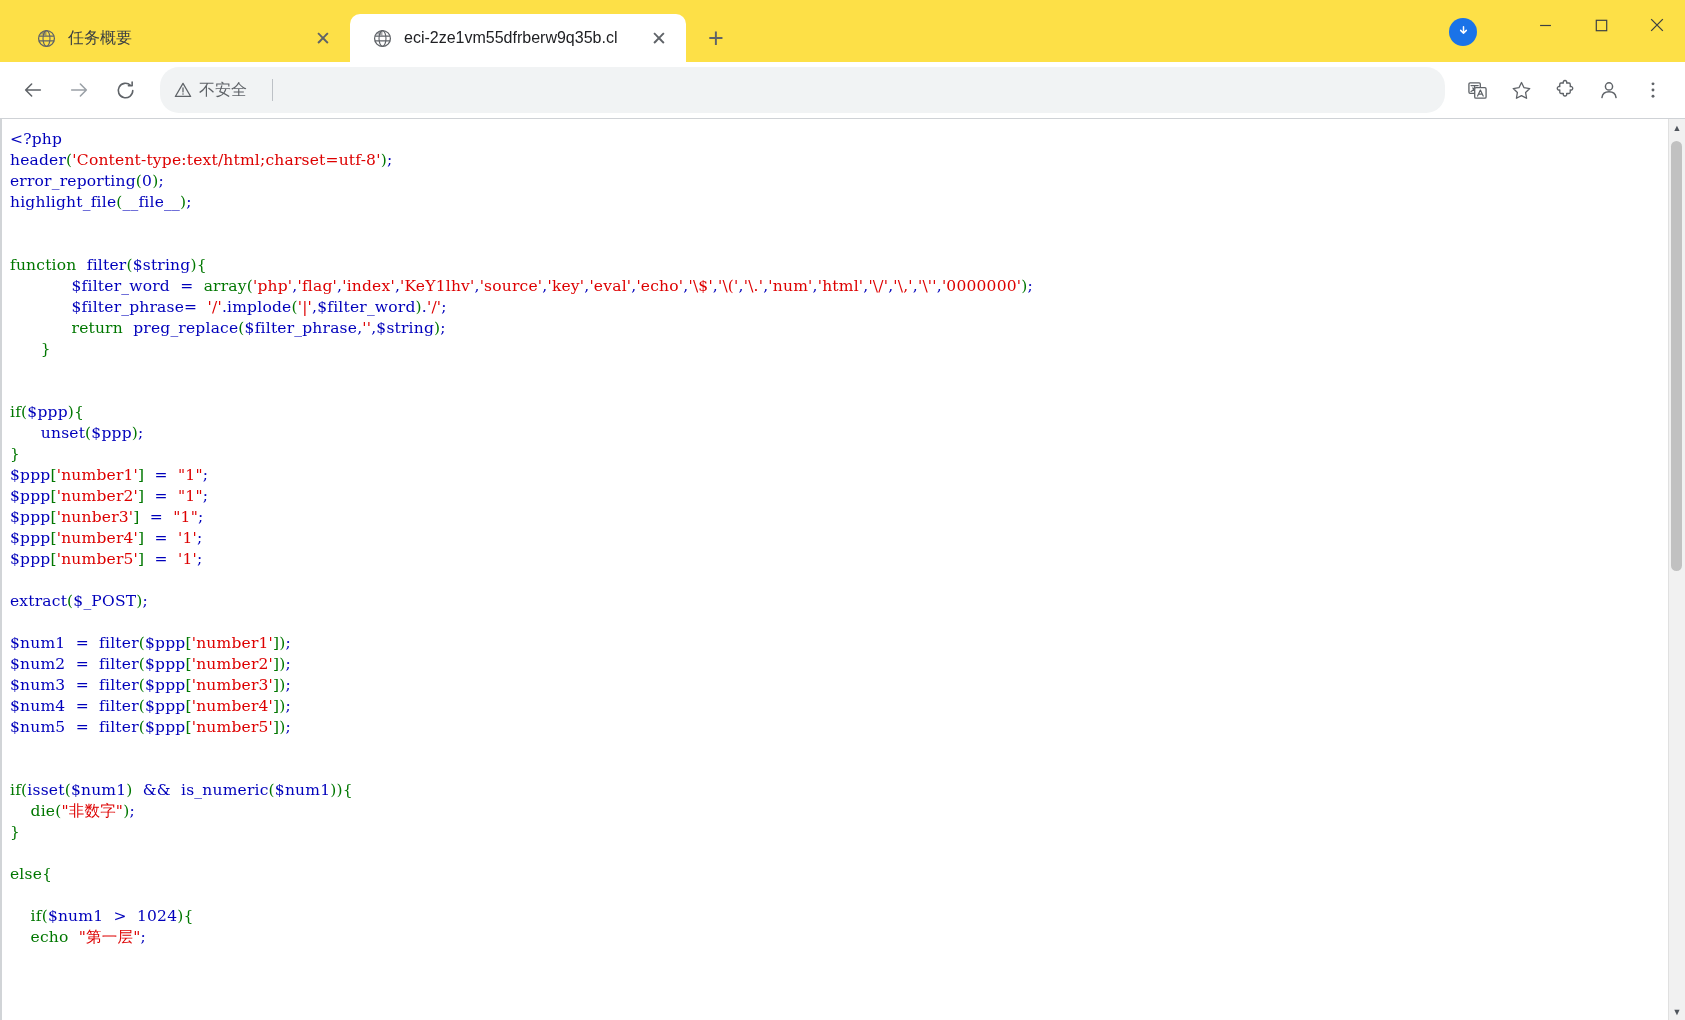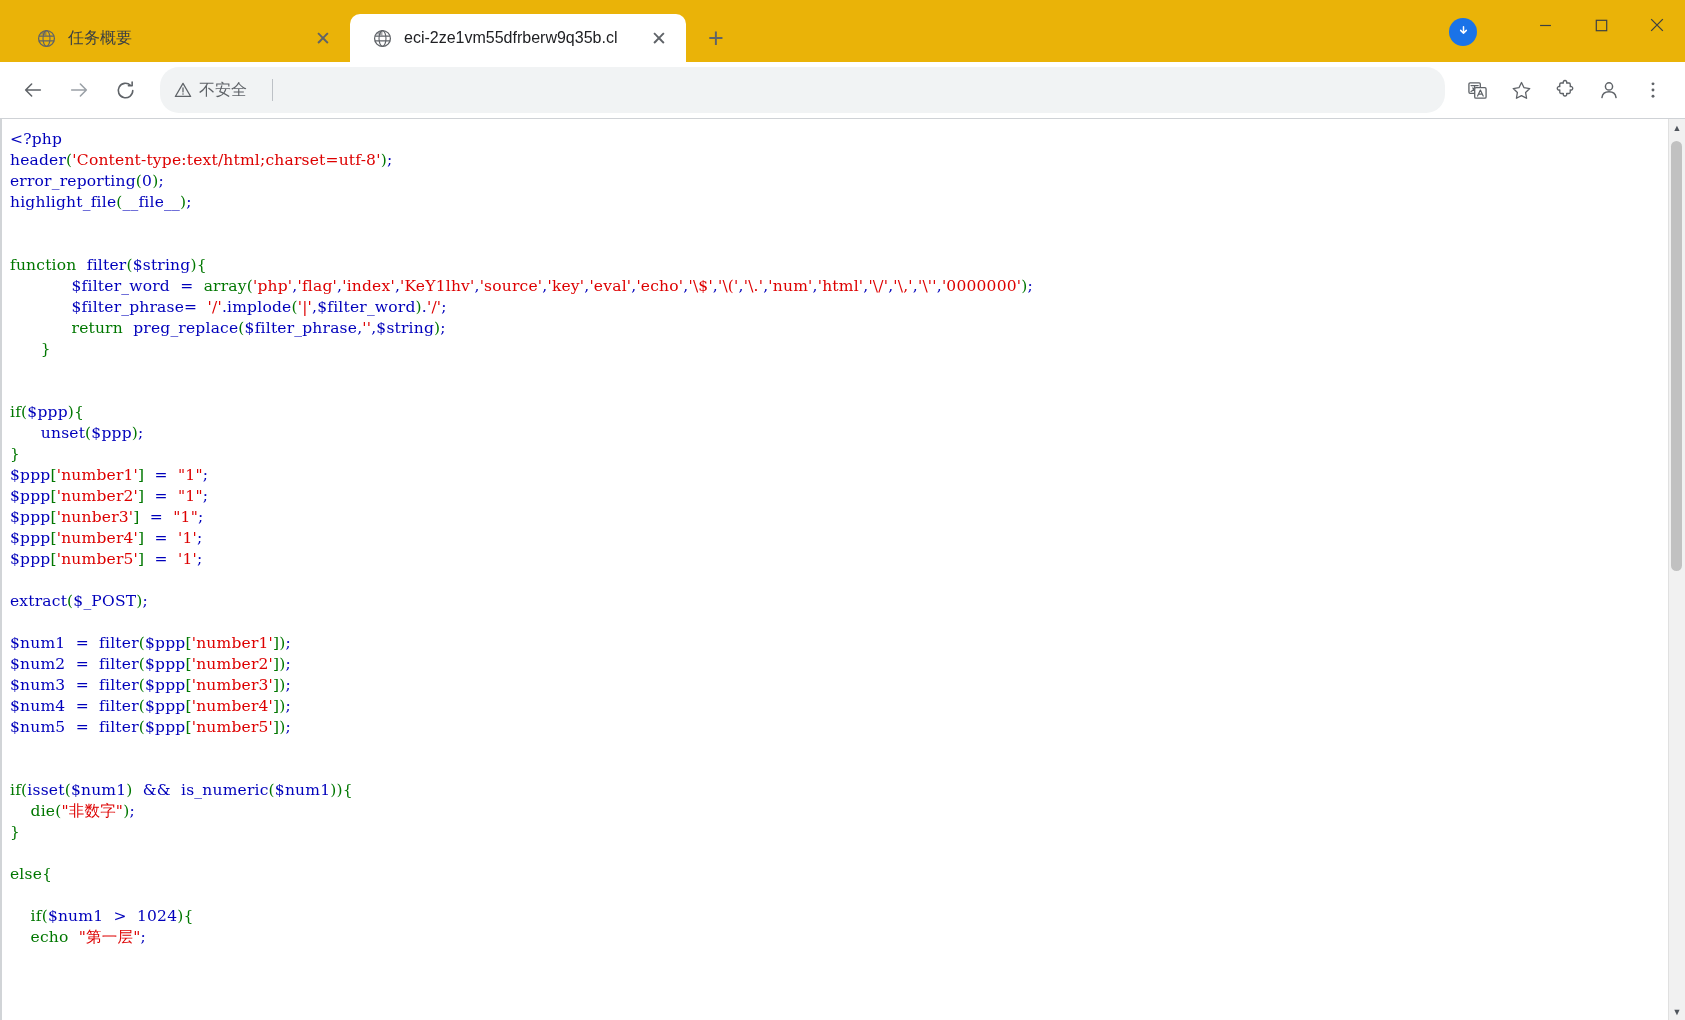--- a/index.html
+++ b/index.html
@@ -4,21 +4,21 @@
 <style>
   html,body{margin:0;padding:0;}
   body{
     width:1685px;height:1020px;overflow:hidden;
     background:#ffffff;
     font-family:"Liberation Sans", sans-serif;
     -webkit-font-smoothing:antialiased;
   }
   
   .browser{width:1685px;height:1020px;display:flex;flex-direction:column;background:#dee1e6;}
-  .tabstrip{height:62px;background:#eab308;display:flex;align-items:flex-end;padding:0 0 0 14px;position:relative;}
+  .tabstrip{height:62px;background:#fde047;display:flex;align-items:flex-end;padding:0 0 0 14px;position:relative;}
   .tab{
     height:48px;display:flex;align-items:center;gap:12px;
     padding:0 14px 0 22px;min-width:0;position:relative;
   }
   .tab.inactive{width:300px;color:#3c4043;}
   .tab.active{
     width:300px;background:#ffffff;border-radius:10px 10px 0 0;color:#202124;
   }
   .tab-fav{width:20px;height:20px;flex:0 0 20px;display:flex;align-items:center;justify-content:center;}
   .tab-title{

